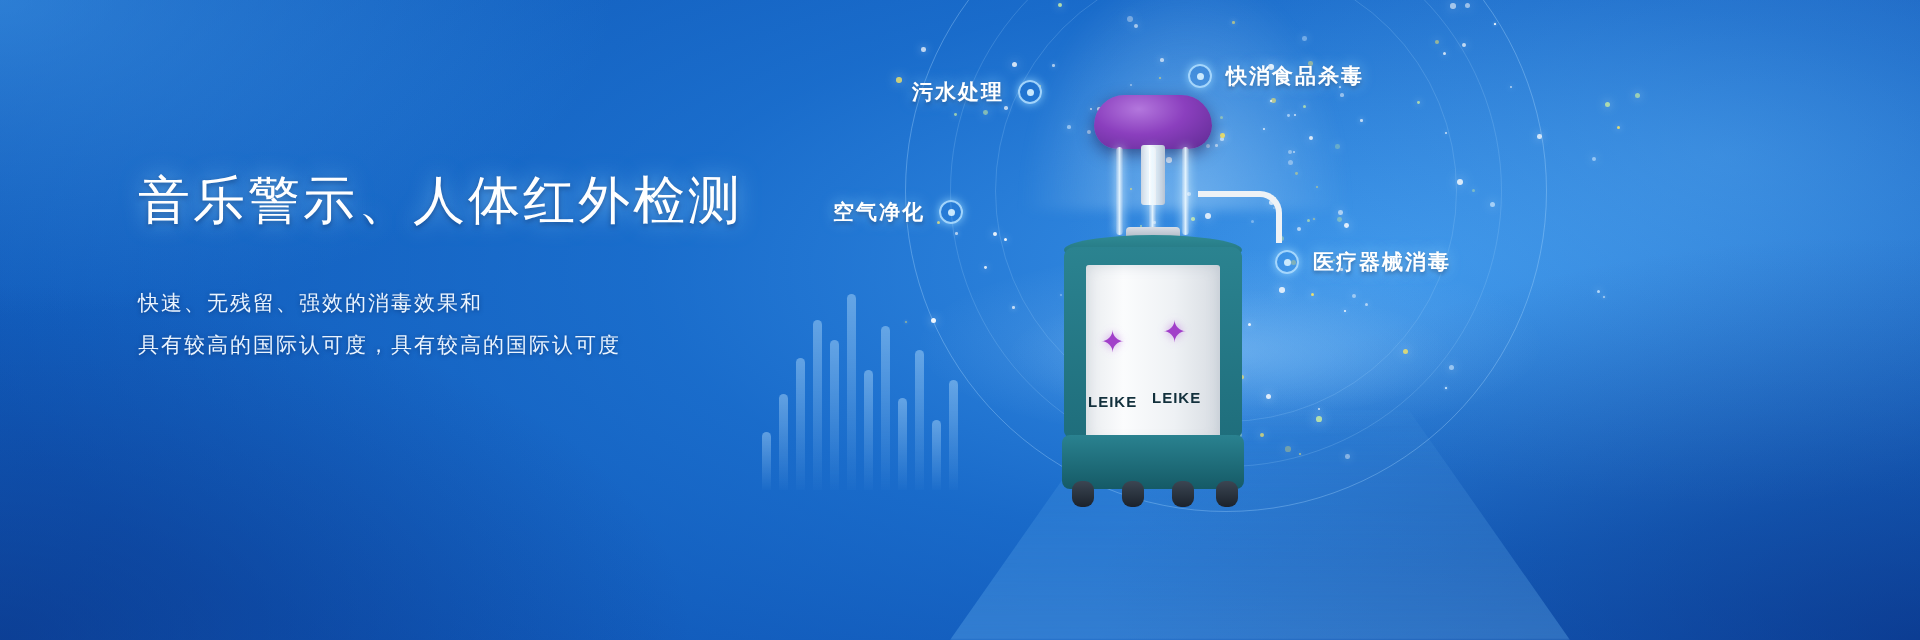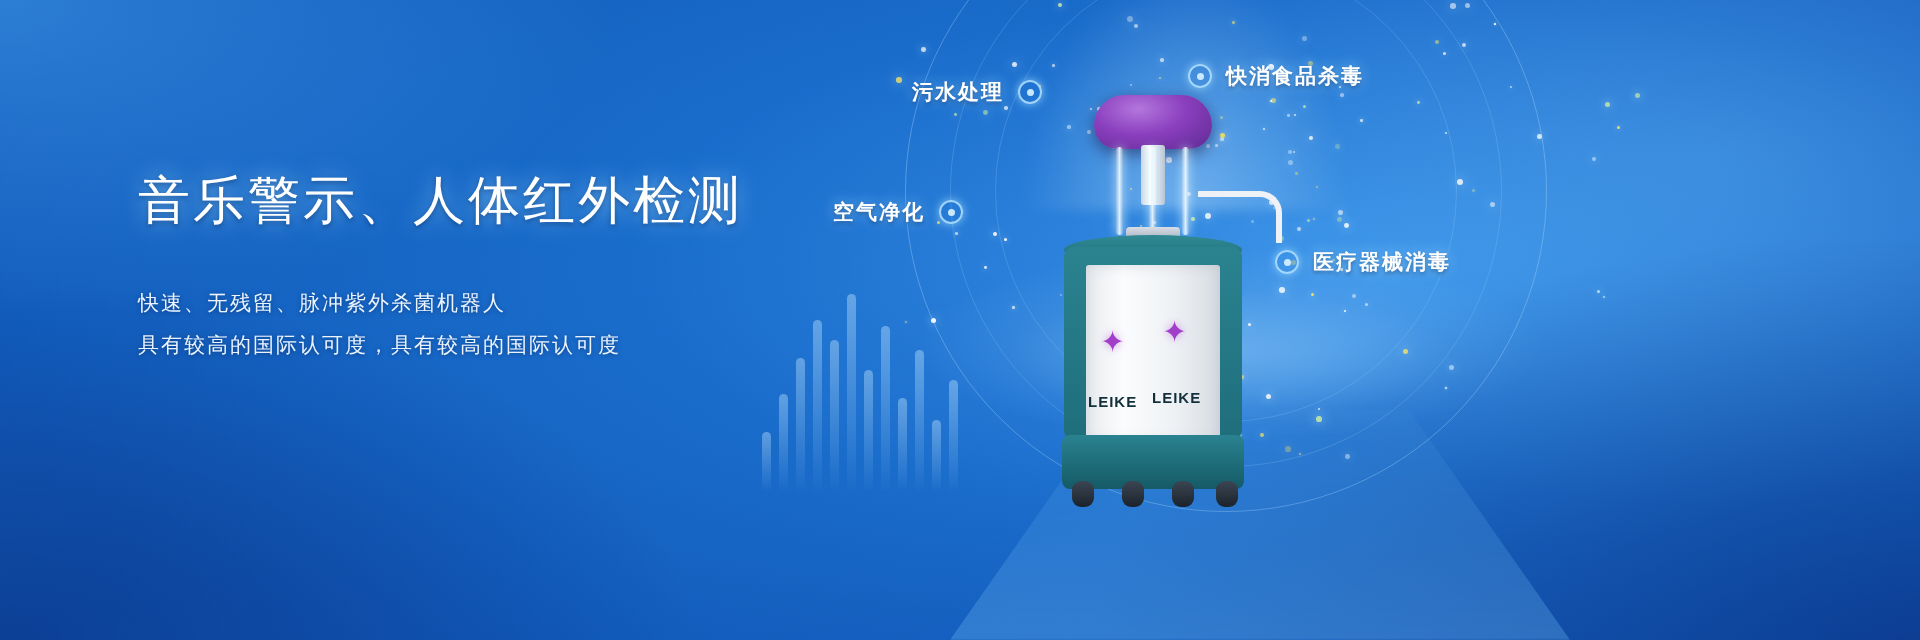--- a/index.html
+++ b/index.html
@@ -305,21 +305,21 @@
       <div class="dot" style="left: 1316px; top: 186px; width: 2.2px; height: 2.2px; background: rgb(242, 227, 106); opacity: 0.54; box-shadow: rgba(220, 240, 255, 0.8) 0px 0px 4px;"></div>
       <div class="dot" style="left: 1445px; top: 132px; width: 2.3px; height: 2.3px; background: rgb(255, 255, 255); opacity: 0.75; box-shadow: rgba(220, 240, 255, 0.8) 0px 0px 5px;"></div>
       <div class="dot" style="left: 1160px; top: 58px; width: 3.7px; height: 3.7px; background: rgb(255, 255, 255); opacity: 0.64; box-shadow: rgba(220, 240, 255, 0.8) 0px 0px 7px;"></div>
       <div class="dot" style="left: 1160px; top: 121px; width: 4.2px; height: 4.2px; background: rgb(255, 255, 255); opacity: 0.67; box-shadow: rgba(220, 240, 255, 0.8) 0px 0px 8px;"></div>
       <div class="dot" style="left: 1617px; top: 126px; width: 3.2px; height: 3.2px; background: rgb(242, 227, 106); opacity: 0.9; box-shadow: rgba(220, 240, 255, 0.8) 0px 0px 6px;"></div>
     </div>
 
   <div class="copy">
     <div class="h2">音乐警示、人体红外检测</div>
     <div class="sub">
-      <div>快速、无残留、脉冲紫外杀菌机器人</div>
+      <div>快速、无残留、强效的消毒效果和</div>
       <div>具有较高的国际认可度，具有较高的国际认可度</div>
     </div>
   </div>
 
   <div class="callout" style="left:912px;top:78px;justify-content:space-between;">
     <span class="lbl">污水处理</span>
     <span class="node"></span>
   </div>
 
   <div class="callout" style="left:1188px;top:62px;">

